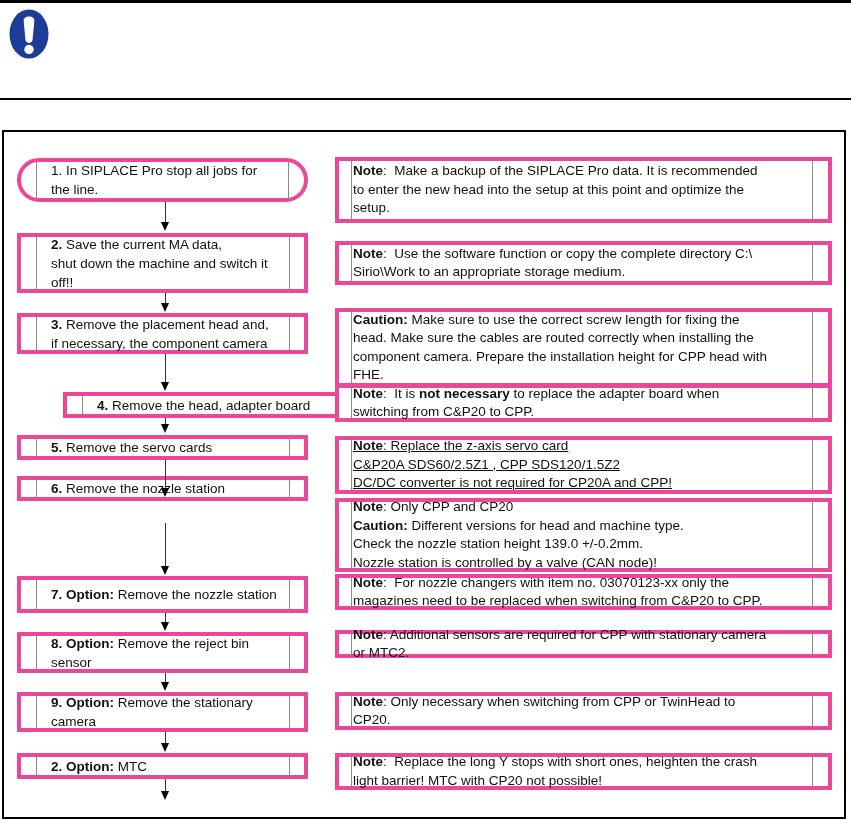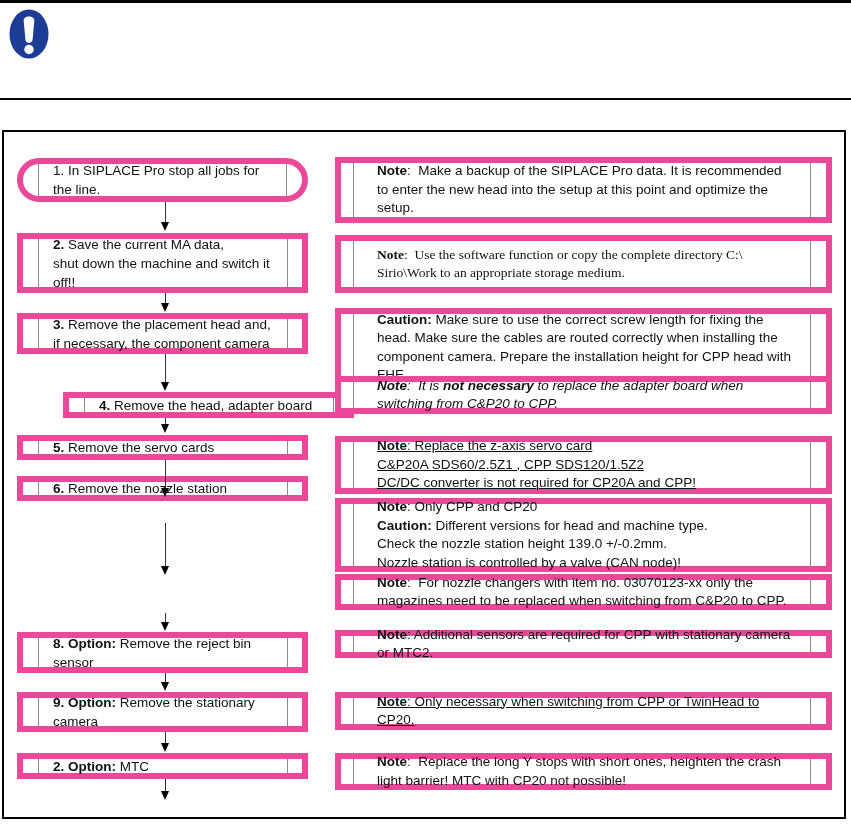--- a/index.html
+++ b/index.html
@@ -6,56 +6,56 @@
   body{width:851px;height:825px;font-family:"Liberation Sans","DejaVu Sans",sans-serif;color:#111;}
   .screen{position:relative;width:851px;height:825px;background:#fff;overflow:hidden;}
 
   .top-bar{position:absolute;left:0;top:0;width:851px;height:3px;background:#000;}
   .divider{position:absolute;left:0;top:98px;width:851px;height:2px;background:#000;}
 
   .notice-icon{position:absolute;left:9px;top:9px;width:40px;height:50px;}
 
   .panel{position:absolute;left:2px;top:130px;width:844px;height:689px;border:2px solid #000;background:#fff;box-sizing:border-box;}
 
-  .box{position:absolute;background:#fff;border:6px solid #ec4899;box-sizing:border-box;
+  .box{position:absolute;background:#fff;border:4px solid #ec4899;box-sizing:border-box;
        display:flex;align-items:center;font-size:13.5px;}
   .box::before,.box::after{content:"";position:absolute;top:0;bottom:0;width:1px;background:#8a8a8a;}
   .box span{white-space:pre-wrap;display:block;}
   .box b{font-weight:bold;}
 
   .step{left:17px;width:291px;padding-left:30px;padding-right:12px;}
   .step::before{left:15px;} .step::after{right:14px;}
   .step span{line-height:19px;}
   .stadium{border-radius:22px;}
   .stadium::before{left:15px;} .stadium::after{right:15px;}
 
-  .note{left:335px;width:497px;padding-left:36px;padding-right:20px;}
+  .note{left:335px;width:497px;padding-left:14px;padding-right:20px;}
   .note::before{left:12px;} .note::after{right:15px;}
   .note span{line-height:18.5px;}
 
   .s1{top:158px;height:44px;}
   .s2{top:233px;height:60px;}
   .s3{top:313px;height:41px;}
   .s4{top:392px;height:26px;margin-left:46px;}
   .s5{top:435px;height:25px;}
   .s6{top:476px;height:25px;}
   .s7{top:576px;height:37px;}
   .s8{top:632px;height:41px;}
   .s9{top:692px;height:40px;}
   .s10{top:753px;height:26px;}
 
   .n1{top:157px;height:66px;}
-  .n2{top:235px;height:58px;font-family:Liberation Serif, serif;}
+  .n2{top:241px;height:44px;}
   .n3{top:308px;height:79px;}
-  .n4{top:376px;height:38px;font-style:italic;}
+  .n4{top:384px;height:38px;}
   .n5{top:436px;height:58px;text-decoration:underline;}
   .n6{top:498px;height:74px;}
   .n7{top:574px;height:36px;}
   .n8{top:630px;height:28px;}
-  .n9{top:692px;height:38px;text-decoration:underline;}
+  .n9{top:692px;height:38px;}
   .n10{top:753px;height:37px;}
 
   .arrow{position:absolute;left:165px;width:1px;background:#333;}
   .arrow::after{content:"";position:absolute;left:-4px;bottom:-9px;
     border-left:4.5px solid transparent;border-right:4.5px solid transparent;
     border-top:9px solid #000;width:0;height:0;}
   .a1{top:202px;height:20px;}
   .a2{top:293px;height:10px;}
   .a3{top:354px;height:28px;}
   .a4{top:418px;height:6px;}
@@ -97,20 +97,23 @@
 if necessary, the component camera</span>
     </div>
   <div class="box step s4">
       <span><b>4.</b> Remove the head, adapter board</span>
     </div>
   <div class="box step s5">
       <span><b>5.</b> Remove the servo cards</span>
     </div>
   <div class="box step s6">
       <span><b>6.</b> Remove the nozzle station</span>
+    </div>
+  <div class="box step s7">
+      <span><b>7. Option:</b> Remove the nozzle station</span>
     </div>
   <div class="box step s8">
       <span><b>8. Option:</b> Remove the reject bin
 sensor</span>
     </div>
   <div class="box step s9">
       <span><b>9. Option:</b> Remove the stationary
 camera</span>
     </div>
   <div class="box step s10">

